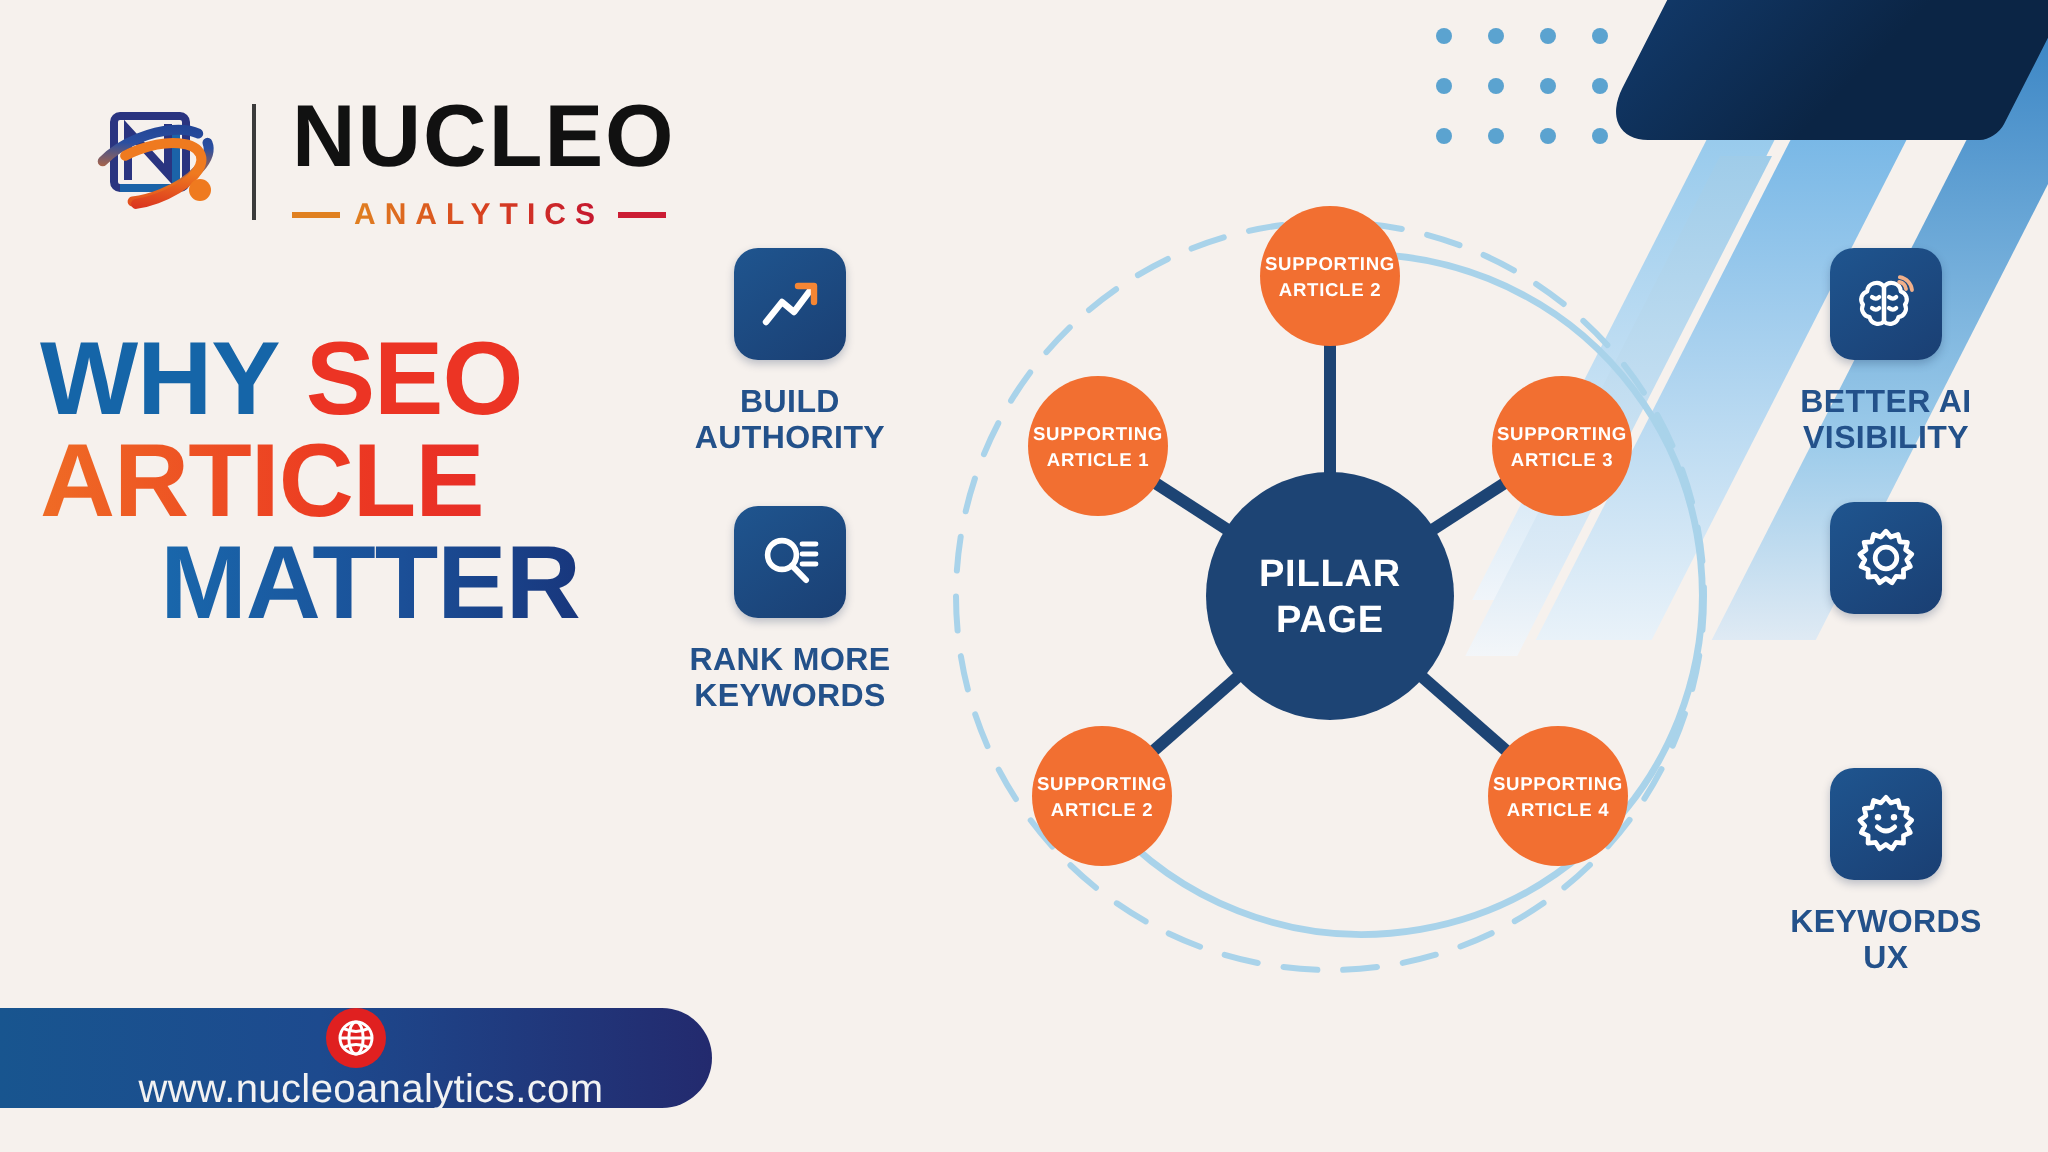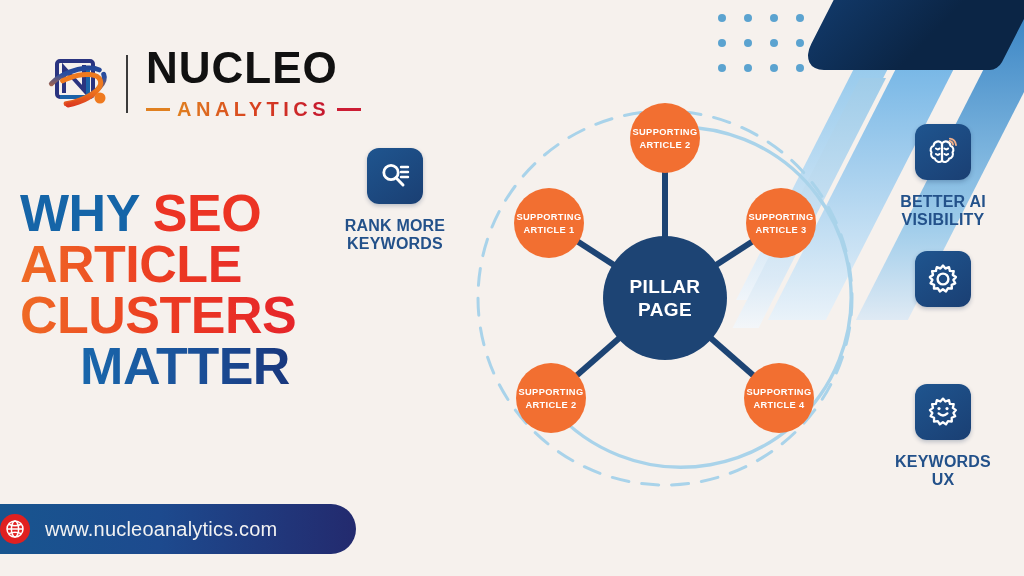--- a/index.html
+++ b/index.html
@@ -31,26 +31,26 @@
 
   
   .logo { position:absolute; top:46px; left:38px; display:flex; align-items:center; }
   .logo-mark { width:74px; height:70px; position:relative; }
   .logo-divider { width:2px; height:58px; background:#3b3b3b; margin:0 18px 0 14px; }
   .logo-words { display:flex; flex-direction:column; }
   .logo-name { font-size:44px; font-weight:bold; letter-spacing:1px; color:#111; line-height:1; font-family:"Liberation Sans",sans-serif; }
   .logo-sub-row { display:flex; align-items:center; margin-top:8px; }
   .logo-rule-l { width:24px; height:3px; background:#e08020; }
   .logo-rule-r { width:24px; height:3px; background:#cc1d34; }
-  .logo-sub { font-size:20px; font-weight:bold; letter-spacing:4.5px; margin:0 7px;
+  .logo-sub { font-size:15px; font-weight:bold; letter-spacing:4.5px; margin:0 7px;
               background:linear-gradient(90deg,#e08020 0%,#d8431f 50%,#c41430 100%);
               -webkit-background-clip:text; background-clip:text; color:transparent; }
 
   
-  .headline { position:absolute; top:188px; left:20px; width:330px; line-height:0.98; }
+  .headline { position:absolute; top:165px; left:20px; width:330px; line-height:0.98; }
   .hl-line { font-size:52px; font-weight:bold; letter-spacing:-0.5px; white-space:nowrap; font-family:"Liberation Sans",sans-serif; }
   .hl1 .seg-a { color:#1565a8; }
   .hl1 .seg-b { color:#ec3424; }
   .hl2 { background:linear-gradient(90deg,#ef6b25 0%,#ec3a22 45%,#e31b2d 100%);
          -webkit-background-clip:text; background-clip:text; color:transparent; }
   .hl3 { background:linear-gradient(90deg,#ef6b25 0%,#ec3a22 45%,#e31b2d 100%);
          -webkit-background-clip:text; background-clip:text; color:transparent; }
   .hl4 { background:linear-gradient(90deg,#1873b6 0%,#1b4f97 55%,#16266b 100%);
          -webkit-background-clip:text; background-clip:text; color:transparent;text-align:center; }
 
@@ -81,21 +81,21 @@
 
   .node-label { font-family:"Liberation Sans",sans-serif; font-weight:bold; fill:#fff; }
   .spoke-label { font-size:9.3px; letter-spacing:0.35px; }
   .hub-label { font-size:19px; letter-spacing:0.4px; }
 
   
   .urlbar {
     position:absolute; left:0; bottom:22px; height:50px; width:356px;
     background:linear-gradient(90deg,#18558f 0%,#1d4a8e 45%,#232a6e 100%);
     border-top-right-radius:25px; border-bottom-right-radius:25px;
-    display:flex; align-items:center; 
+    display:flex; align-items:center; flex-direction:column;
   }
   .globe { width:30px; height:30px; border-radius:50%; background:#e02020;
            display:flex; align-items:center; justify-content:center; flex:0 0 auto; }
   .url-text { color:#f2f2f2; font-size:20px; margin-left:15px; letter-spacing:0.2px; }
 </style>
 </head>
 <body>
 
 <div class="ribbons">
   <div class="ribbon rb-c"></div>
@@ -151,26 +151,35 @@
       <span class="logo-rule-l"></span>
       <span class="logo-sub">ANALYTICS</span>
       <span class="logo-rule-r"></span>
     </div>
   </div>
 </div>
 
 <div class="headline">
   <div class="hl-line hl1"><span class="seg-a">WHY </span><span class="seg-b">SEO</span></div>
   <div class="hl-line hl2">ARTICLE</div>
-  <div class="hl-line hl3">CLUSTERS</div>
   <div class="hl-line hl4">MATTER</div>
 </div>
 
 <div class="feat-col feat-left">
 
+  <div class="feature">
+    <div class="feat-icon">
+      <svg width="34" height="34" viewBox="0 0 34 34">
+        <polyline points="5,26 13,16 19,21 28,9" fill="none" stroke="#ffffff" stroke-width="3.2" stroke-linecap="round" stroke-linejoin="round"></polyline>
+        <polyline points="21,8 29,8 29,16" fill="none" stroke="#f58634" stroke-width="3.2" stroke-linecap="round" stroke-linejoin="round"></polyline>
+      </svg>
+    </div>
+    <div class="feat-label">BUILD
+AUTHORITY</div>
+  </div>
 
   <div class="gap-a"></div>
 
   <div class="feature">
     <div class="feat-icon">
       <svg width="34" height="34" viewBox="0 0 34 34">
         <circle cx="13" cy="13.5" r="7.2" fill="none" stroke="#ffffff" stroke-width="2.8"></circle>
         <line x1="18" y1="18.8" x2="25" y2="26" stroke="#ffffff" stroke-width="3" stroke-linecap="round"></line>
         <line x1="23" y1="8" x2="30" y2="8" stroke="#ffffff" stroke-width="2.4" stroke-linecap="round"></line>
         <line x1="23" y1="13" x2="30" y2="13" stroke="#ffffff" stroke-width="2.4" stroke-linecap="round"></line>

